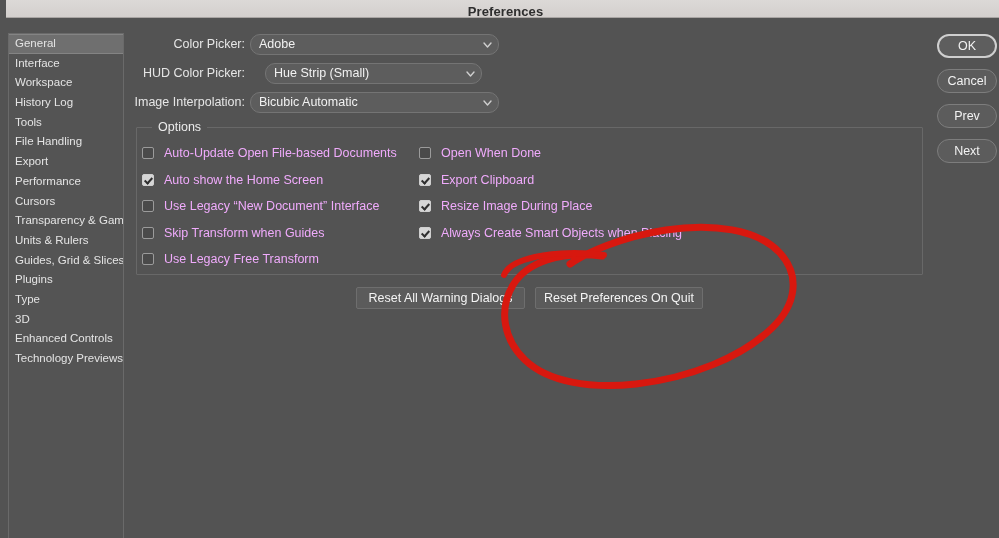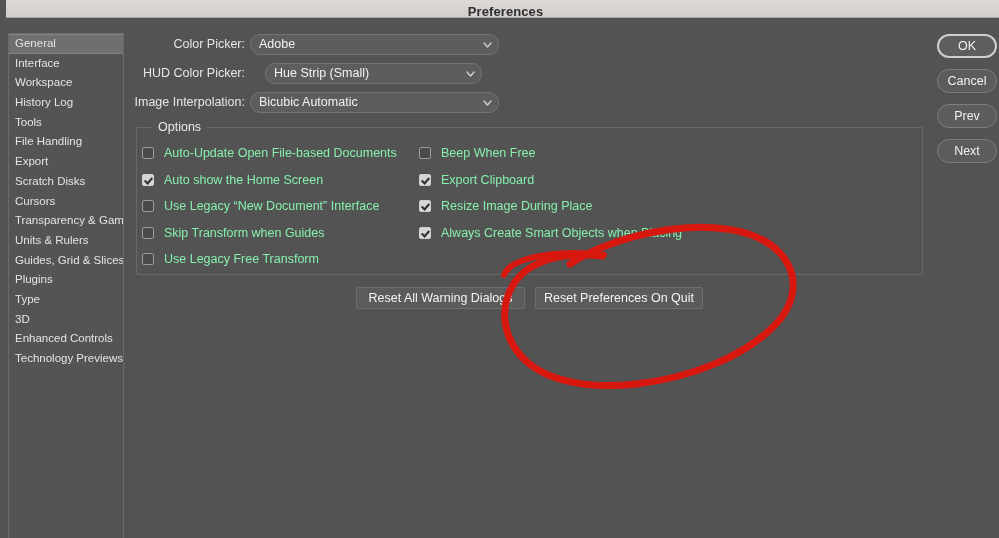--- a/index.html
+++ b/index.html
@@ -164,21 +164,21 @@
     border: solid #2f2f2f;
     border-width: 0 2px 2px 0;
     transform: rotate(42deg);
   }
   .cblabel {
     position: absolute;
     left: 22px;
     top: 0;
     line-height: 17px;
     font-size: 12.5px;
-    color: #86efac;
+    color: #f0abfc;
     white-space: nowrap;
   }
 
   
   .resetbtn {
     position: absolute;
     height: 22px;
     background: #5b5b5b;
     border: 1px solid #6e6e6e;
     border-radius: 2px;
@@ -234,21 +234,21 @@
   </div>
 
   <div class="sidebar" id="sidebar">
       <div class="side-item selected"><span>General</span></div>
       <div class="side-item"><span>Interface</span></div>
       <div class="side-item"><span>Workspace</span></div>
       <div class="side-item"><span>History Log</span></div>
       <div class="side-item"><span>Tools</span></div>
       <div class="side-item"><span>File Handling</span></div>
       <div class="side-item"><span>Export</span></div>
-      <div class="side-item"><span>Scratch Disks</span></div>
+      <div class="side-item"><span>Performance</span></div>
       <div class="side-item"><span>Cursors</span></div>
       <div class="side-item"><span>Transparency &amp; Gamut</span></div>
       <div class="side-item"><span>Units &amp; Rulers</span></div>
       <div class="side-item"><span>Guides, Grid &amp; Slices</span></div>
       <div class="side-item"><span>Plugins</span></div>
       <div class="side-item"><span>Type</span></div>
       <div class="side-item"><span>3D</span></div>
       <div class="side-item"><span>Enhanced Controls</span></div>
       <div class="side-item"><span>Technology Previews</span></div>
     </div>
@@ -310,21 +310,21 @@
         <span class="cblabel">Skip Transform when Guides</span>
       </div>
       <div class="cbrow" style="left: 142px; top: 251px;">
         <span class="cbox"></span>
         <span class="cblabel">Use Legacy Free Transform</span>
       </div>
     </div>
   <div id="cb-right">
       <div class="cbrow" style="left: 419px; top: 145px;">
         <span class="cbox"></span>
-        <span class="cblabel">Beep When Free</span>
+        <span class="cblabel">Open When Done</span>
       </div>
       <div class="cbrow" style="left: 419px; top: 171.5px;">
         <span class="cbox checked"></span>
         <span class="cblabel">Export Clipboard</span>
       </div>
       <div class="cbrow" style="left: 419px; top: 198px;">
         <span class="cbox checked"></span>
         <span class="cblabel">Resize Image During Place</span>
       </div>
       <div class="cbrow" style="left: 419px; top: 224.5px;">

